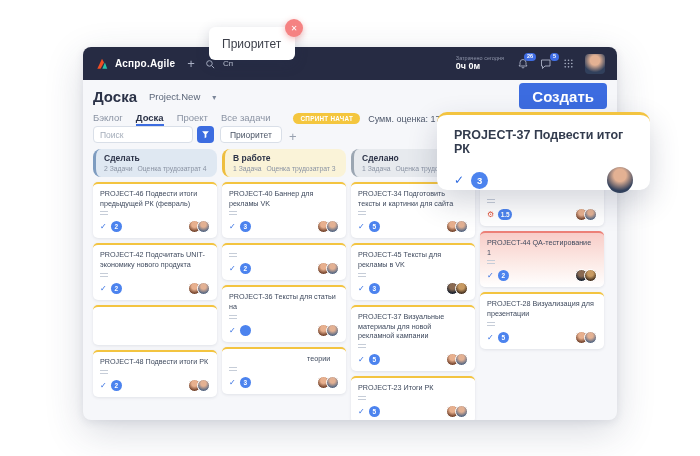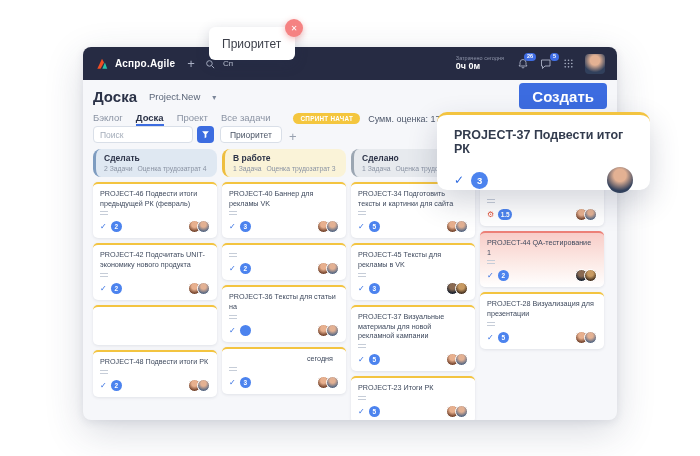--- a/index.html
+++ b/index.html
@@ -319,21 +319,21 @@
                     <span class="check"></span>
                     <span class="badge"></span>
                   </div>
                 <div class="avatars">
                     <span class="av av-f"></span>
                     <span class="av av-m"></span>
                   </div>
                 </div>
             </div>
             <div class="card occluded">
-              <div class="card-title">сегодня</div>
+              <div class="card-title">теории</div>
               <div class="desc-icon"></div>
               <div class="card-footer">
                   <div class="cf-left">
                     <span class="check"></span>
                     <span class="badge">3</span>
                   </div>
                 <div class="avatars">
                     <span class="av av-f"></span>
                     <span class="av av-m"></span>
                   </div>

